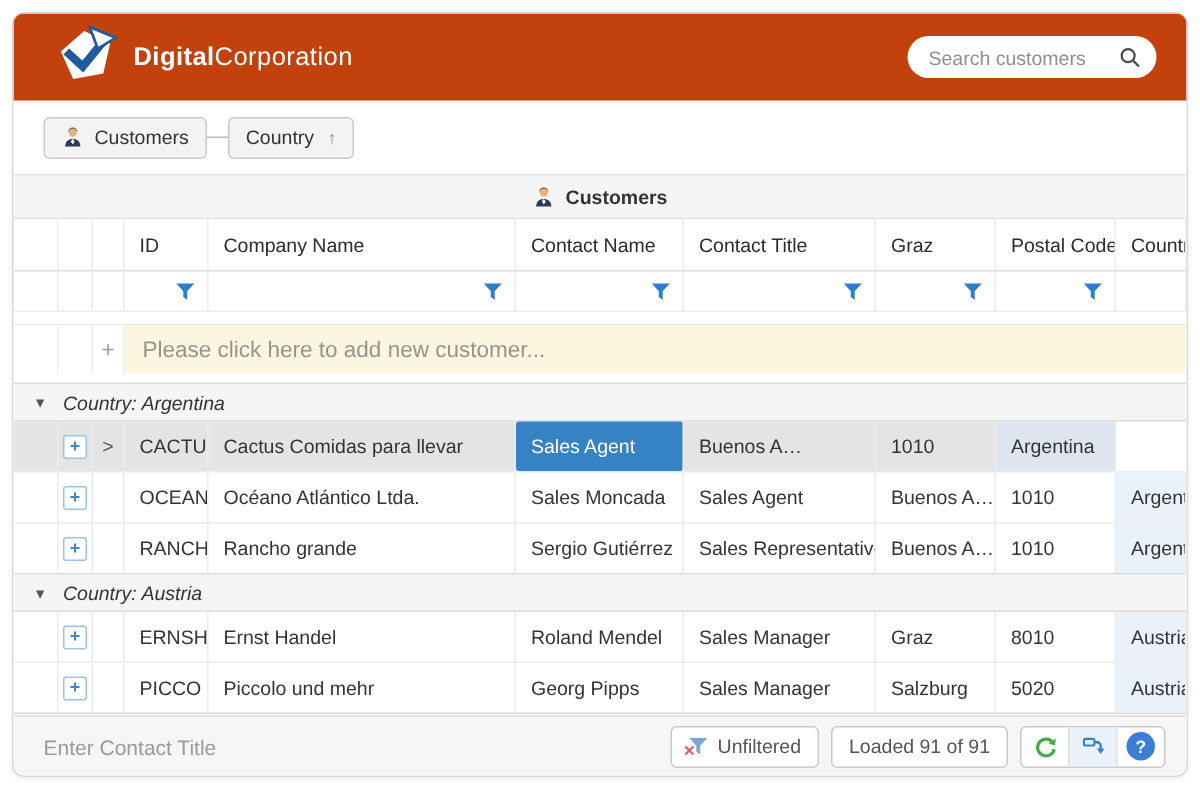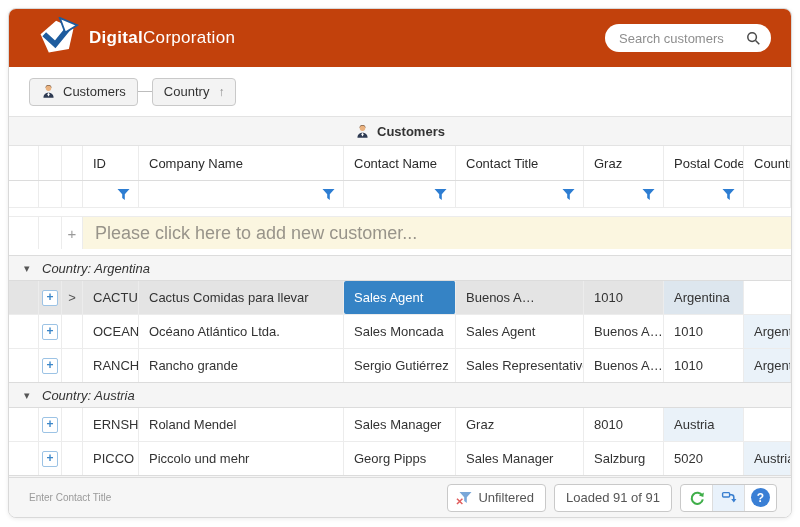--- a/index.html
+++ b/index.html
@@ -33,40 +33,40 @@
   .filter{height:26px;border-bottom:1px solid #ececec;flex:none;}
   .filter .fcell{display:flex;align-items:center;justify-content:flex-end;padding:0 8px;
     border-right:1px solid #ececec;}
   .filter .ncell{border-right:1px solid #ececec;}
   .gbody{flex:1;overflow:hidden;background:#fff;}
   .spacer{height:8px;background:#fff;}
   .addrow{height:30px;border-top:1px solid #ececec;border-bottom:1px solid #ececec;}
   .addrow .white{border-right:1px solid #ececec;background:#fff;display:flex;align-items:center;justify-content:center;}
   .addrow .plus{color:#9a9a9a;font-size:15px;}
   .addrow .msg{grid-column:4 / 11;background:#fbf6e0;display:flex;align-items:center;padding:16px 12px;
-    color:#98948a;font-size:18px;white-space:nowrap;overflow:hidden;}
+    color:#98948a;font-size:15px;white-space:nowrap;overflow:hidden;}
   .group-row{height:24px;background:#f5f5f5;border-top:1px solid #dcdcdc;border-bottom:1px solid #dcdcdc;
     display:flex;align-items:center;padding-left:15px;margin-top:-1px;}
   .garrow{width:18px;color:#555;font-size:11px;flex:none;}
   .glabel{font-size:13px;color:#333;font-style:italic;}
   .row{height:33px;border-bottom:1px solid #ececec;}
   .cell{display:flex;align-items:center;padding:0 10px;font-size:13px;color:#333;
     border-right:1px solid #ececec;white-space:nowrap;overflow:hidden;}
   .cell.nopad{padding:0;justify-content:center;}
   .c-country{background:#eaf2f9;}
   .row.focused .cell{background:#e4e4e4;}
   .row.focused .c-country{background:#dde6ee;}
   .row.focused .cell.sel{background:#3583c5;color:#fff;border-radius:2px;}
   .expicon{width:14px;height:14px;border:1px solid #9cc3e5;border-radius:2px;background:#fff;color:#3c87c9;
     font-size:12px;font-weight:bold;line-height:12px;text-align:center;display:inline-block;}
   .focmark{color:#555;font-size:13px;}
   
   .status{height:40px;flex:none;background:#f6f6f6;border-top:1px solid #dcdcdc;display:flex;align-items:center;
     padding:0 14px 0 20px;gap:8px;box-sizing:border-box;}
-  .hint{color:#9a9a9a;font-size:10px;flex:1;}
+  .hint{color:#9a9a9a;font-size:14px;flex:1;}
   .sbtn{height:28px;border:1px solid #c9c9c9;border-radius:4px;background:#fff;display:flex;align-items:center;
     gap:6px;padding:0 11px;font-size:13px;color:#555;box-sizing:border-box;}
   .igroup{height:28px;border:1px solid #c9c9c9;border-radius:4px;background:#fff;display:flex;overflow:hidden;box-sizing:border-box;}
   .ibtn{width:31px;display:flex;align-items:center;justify-content:center;}
   .ibtn + .ibtn{border-left:1px solid #ddd;}
   .ibtn.mid{background:#e9f2fb;}
   .helpcircle{width:19px;height:19px;border-radius:50%;background:#3a7fd5;color:#fff;font-size:12px;font-weight:bold;
     display:flex;align-items:center;justify-content:center;}
   .funnel-wrap{position:relative;display:inline-flex;}
   .redx{position:absolute;left:-4px;bottom:-3px;color:#e05b5b;font-size:10px;font-weight:bold;}
@@ -234,20 +234,21 @@
             <div class="garrow" style="display: inline-block;">▾</div>
             <div class="glabel">Country: Austria</div>
           </div>
           <div class="grow row">
             <div class="cell nopad"></div>
             <div class="cell nopad">
               <span class="expicon">+</span>
             </div>
             <div class="cell nopad"></div>
             <div class="cell">ERNSH</div>
+            <div class="cell">Ernst Handel</div>
             <div class="cell">Roland Mendel</div>
             <div class="cell">Sales Manager</div>
             <div class="cell">Graz</div>
             <div class="cell">8010</div>
             <div class="cell c-country">Austria</div>
           </div>
           <div class="grow row">
             <div class="cell nopad"></div>
             <div class="cell nopad">
               <span class="expicon">+</span>

